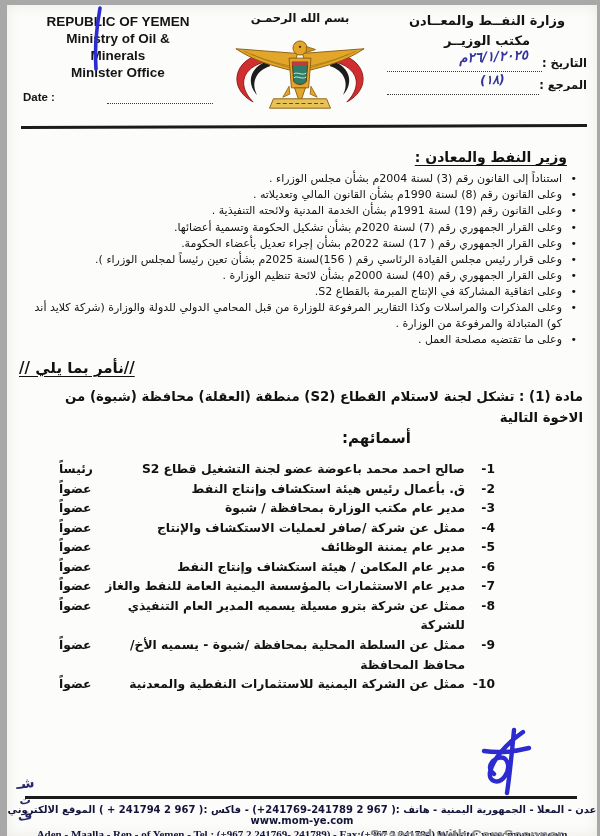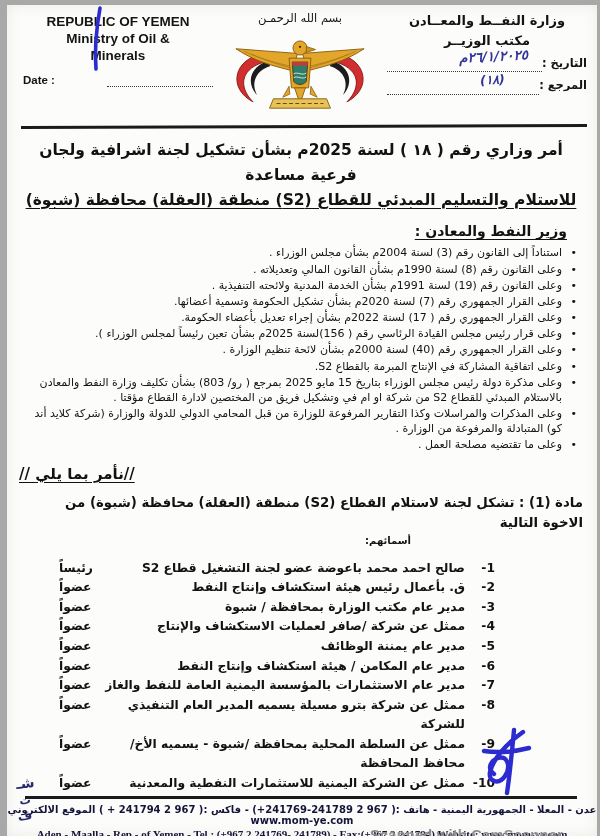--- a/index.html
+++ b/index.html
@@ -19,21 +19,21 @@
     font-family:"Liberation Sans",sans-serif;font-weight:bold;color:#141414;
     font-size:13.5px;line-height:1.26;
   }
   .hdr-left .row{
     display:flex;align-items:flex-end;text-align:left;
     font-size:11.5px;margin-top:9px;gap:48px;
   }
   .hdr-left .row .lbl{white-space:nowrap;margin-right:4px;}
   .dots{flex:1;border-bottom:1.7px dotted #3a3a3a;height:12px;position:relative;}
   .hdr-center{position:absolute;left:198px;top:6px;width:190px;text-align:center;}
-  .basmala{font-size:11.5px;font-weight:normal;color:#141414;}
+  .basmala{font-size:11.5px;font-weight:bold;color:#141414;}
   .hdr-right{
     position:absolute;right:10px;top:6px;width:200px;direction:rtl;text-align:center;
     font-weight:bold;color:#141414;font-size:13px;line-height:1.5;
   }
   .hdr-right .row{
     display:flex;align-items:flex-end;font-size:11.5px;margin-top:5px;text-align:right;
   }
   .hdr-right .row .lbl{white-space:nowrap;}
   .hw{
     position:absolute;color:#32329b;font-style:italic;font-weight:bold;
@@ -48,21 +48,21 @@
   
   .content{position:absolute;top:133px;left:12px;right:14px;direction:rtl;color:#121212;}
   .title{ text-align:center;font-weight:bold;font-size:15.5px;line-height:1.6;}
   .title .u{text-decoration:underline;text-underline-offset:3px;}
   .minister{font-weight:bold;font-size:14px;text-decoration:underline;text-underline-offset:3px;margin:11px 16px 4px 0;}
   .preamble{margin:6px 4px 0 2px;}
   .bullet{position:relative;padding-right:17px;font-size:11px;line-height:1.38;text-align:right;margin-bottom:1px;}
   .bullet::before{content:"•";position:absolute;right:2px;top:0;font-size:11px;}
   .order-head{text-align:left;font-weight:bold;font-size:15px;text-decoration:underline;text-underline-offset:3px;margin:12px 0 10px;}
   .article{font-weight:bold;font-size:13.3px;line-height:1.55;margin-left:2px;}
-  .article2{font-weight:bold;font-size:10px;padding-right:172px;line-height:1.4;}
+  .article2{font-weight:bold;font-size:15px;padding-right:172px;line-height:1.4;}
   .members{margin:11px 88px 0 40px;}
   .member{display:flex;font-weight:bold;font-size:12.3px;line-height:1.59;}
   .member .num{width:30px;flex:none;}
   .member .name{flex:1;padding-left:10px;}
   .member .role{flex:none;}
   .signature{position:absolute;top:722px;right:62px;}
   .margin-note{position:absolute;left:5px;top:770px;width:26px;text-align:center;color:#28286e;font-weight:bold;}
   .margin-note span{display:block;transform:rotate(-7deg);}
   .mn0{font-size:14px;} .mn1{font-size:11.5px;margin-top:2px;} .mn2{font-size:12.5px;margin-top:1px;}
   
@@ -77,20 +77,21 @@
 </style>
 </head>
 <body>
 
 <div class="page">
 
   <div class="hdr-left">
     <div>REPUBLIC OF YEMEN</div>
     <div>Ministry of Oil &amp;</div>
     <div>Minerals</div>
+    <div>Minister Office</div>
     <div class="row">
       <span class="lbl">Date :</span>
       <span class="dots"></span>
     </div>
   </div>
 
   <svg class="pen-stroke" width="40" height="70" viewBox="0 0 40 70">
     <path d="M17 3 C14 20 11 40 13 64" stroke="#2b2bd0" stroke-width="3.6" fill="none" stroke-linecap="round"></path>
   </svg>
 
@@ -139,24 +140,20 @@
       <span class="lbl">المرجع :</span>
       <span class="dots">
         <span class="hw hw-ref">(١٨)</span>
       </span>
     </div>
   </div>
 
   <div class="rule-top"></div>
 
   <div class="content">
-    <div class="title">
-      <div>أمر وزاري رقم ( ١٨ ) لسنة 2025م بشأن تشكيل لجنة اشرافية ولجان فرعية مساعدة</div>
-      <div class="u">للاستلام والتسليم المبدئي للقطاع (S2) منطقة (العقلة) محافظة (شبوة)</div>
-    </div>
 
     <div class="minister">وزير النفط والمعادن :</div>
 
     <div class="preamble">
 
         <div class="bullet">استناداً إلى القانون رقم (3) لسنة 2004م بشأن مجلس الوزراء .</div>
 
         <div class="bullet">وعلى القانون رقم (8) لسنة 1990م بشأن القانون المالي وتعديلاته .</div>
 
         <div class="bullet">وعلى القانون رقم (19) لسنة 1991م بشأن الخدمة المدنية ولائحته التنفيذية .</div>
@@ -164,21 +161,20 @@
         <div class="bullet">وعلى القرار الجمهوري رقم (7) لسنة 2020م بشأن تشكيل الحكومة وتسمية أعضائها.</div>
 
         <div class="bullet">وعلى القرار الجمهوري رقم ( 17) لسنة 2022م بشأن إجراء تعديل بأعضاء الحكومة.</div>
 
         <div class="bullet">وعلى قرار رئيس مجلس القيادة الرئاسي رقم ( 156)لسنة 2025م بشأن تعين رئيساً لمجلس الوزراء ).</div>
 
         <div class="bullet">وعلى القرار الجمهوري رقم (40) لسنة 2000م بشأن لائحة تنظيم الوزارة .</div>
 
         <div class="bullet">وعلى اتفاقية المشاركة في الإنتاج المبرمة بالقطاع S2.</div>
 
-        <div class="bullet">وعلى مذكرة دولة رئيس مجلس الوزراء بتاريخ 15 مايو 2025 بمرجع ( رو/ 803)  بشأن تكليف وزارة النفط والمعادن بالاستلام المبدئي للقطاع S2 من شركة او ام في  وتشكيل فريق من المختصين لادارة القطاع مؤقتا .</div>
 
 
         <div class="bullet">وعلى المذكرات والمراسلات وكذا التقارير المرفوعة للوزارة من قبل المحامي الدولي للدولة والوزارة (شركة كلايد أند كو) المتبادلة والمرفوعة  من  الوزارة .</div>
 
         <div class="bullet">وعلى ما تقتضيه مصلحة العمل .</div>
       </div>
 
     <div class="order-head">//نأمر بما يلي //</div>
 
     <div class="article">مادة (1) : تشكل لجنة لاستلام القطاع (S2) منطقة (العقلة) محافظة (شبوة) من الاخوة التالية</div>

